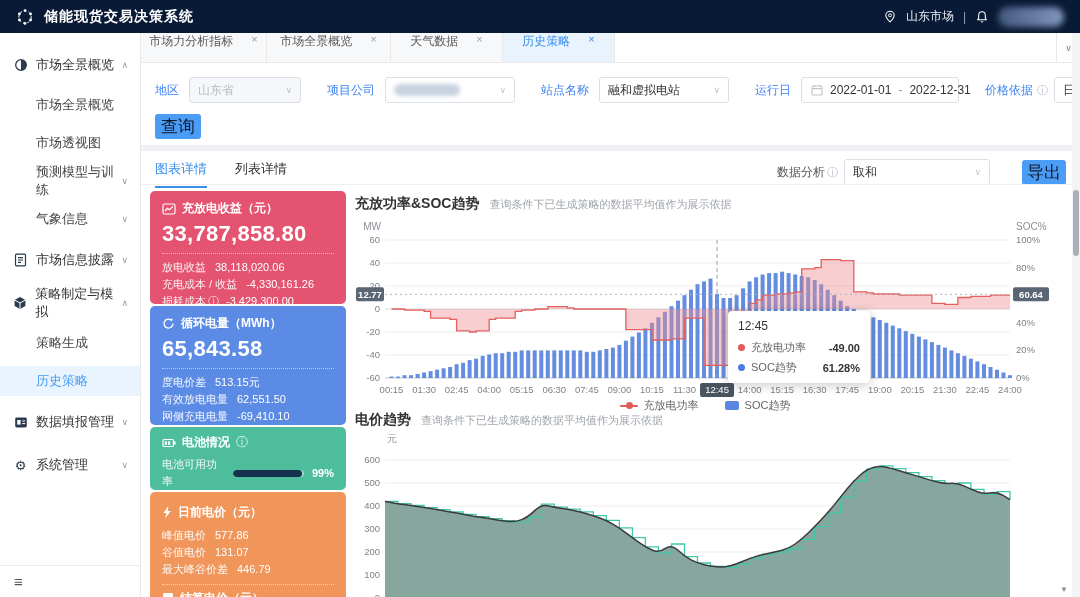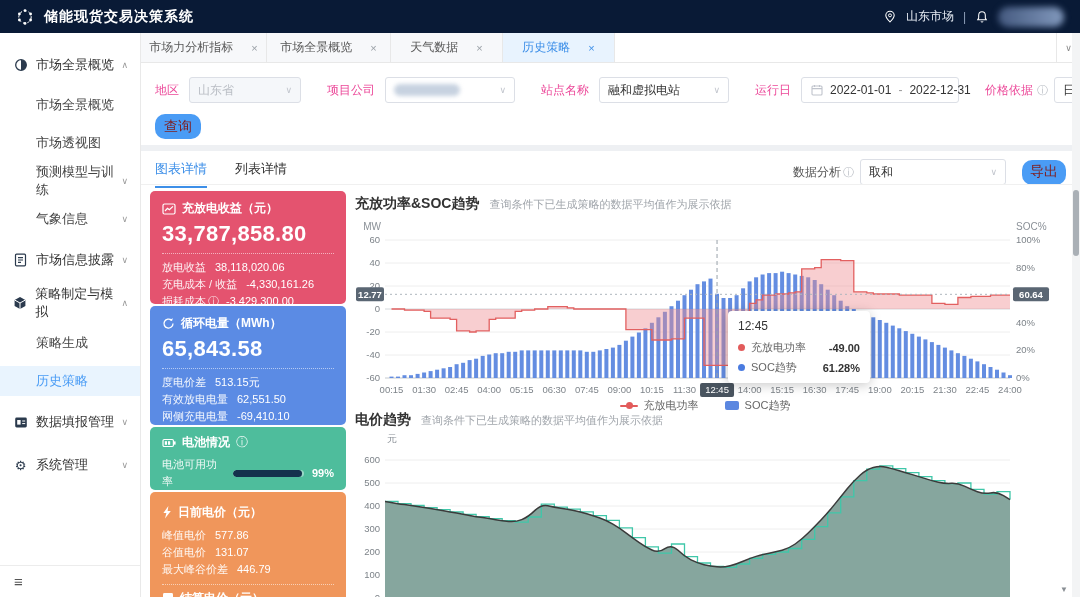--- a/index.html
+++ b/index.html
@@ -17,47 +17,47 @@
   .menu{padding-top:6px}
   .mi{display:flex;align-items:center;height:30px;padding:0 12px;font-size:13px;color:#333;cursor:pointer;margin-top:8px}
   .mi.group{height:34px;margin-top:9px;font-weight:400}
   .mi .micon{width:17px;margin-right:7px;display:inline-flex;justify-content:center;color:#2b3a4d;font-size:13px}
   .mi.sub{padding-left:36px;color:#444}
   .mi .arrow{margin-left:auto;color:#999;font-size:9px}
   .mi.active{background:#e9f4fe;color:#4a9cf5}
   .sidebar-foot{position:absolute;bottom:0;left:0;width:100%;height:32px;border-top:1px solid #ececec;display:flex;align-items:center;padding-left:14px;color:#555;font-size:15px}
   
   .tabbar{position:absolute;left:141px;top:33px;width:939px;height:30px;background:#fff;border-bottom:1px solid #e8e8e8;display:flex;z-index:10}
-  .ttab{display:flex;align-items:center;justify-content:center;gap:18px;font-size:12px;color:#595959;background:#f7f8fa;border-right:1px solid #e8e8e8;cursor:pointer}
+  .ttab{display:flex;align-items:flex-start;justify-content:center;gap:18px;font-size:12px;color:#595959;background:#f7f8fa;border-right:1px solid #e8e8e8;cursor:pointer}
   .ttab .tclose{color:#9aa0a6;font-size:11px}
   .ttab.active{background:#e8f3fe;color:#3d8fe8}
   .ttab.active .tclose{color:#3d8fe8}
   .tabbar-caret{margin-left:auto;width:24px;display:flex;align-items:center;justify-content:center;border-left:1px solid #e8e8e8;color:#888;font-size:9px;background:#fff}
   
   .filter-card{position:absolute;left:141px;top:63px;width:939px;height:82px;background:#fff;z-index:5}
   .filter-row{position:absolute;left:14px;top:14px;display:flex;align-items:center;font-size:12px;color:#555;white-space:nowrap}
   .fgroup{display:flex;align-items:center;margin-right:26px}
-  .flabel{margin-right:10px;color:#ec4899}
+  .flabel{margin-right:10px;color:#3b82f6}
   .sel{display:flex;align-items:center;justify-content:space-between;width:112px;height:26px;border:1px solid #dcdfe6;border-radius:3px;padding:0 8px;color:#333;background:#fff;cursor:pointer}
   .sel .caret{color:#c0c4cc;font-size:9px;margin-left:6px}
   .sel.disabled{background:#f5f7fa;color:#b9bdc4}
   .sel.wide{width:130px}
   .blur-pill{width:66px;height:12px;border-radius:6px;background:#c7d2e0;filter:blur(2px)}
   .datebox{display:flex;align-items:center;gap:7px;width:158px;height:26px;border:1px solid #dcdfe6;border-radius:3px;padding:0 9px;color:#333}
   .info-i{color:#b9bdc4;font-size:11px;margin:0 6px 0 2px}
-  .btn{background:#4a9cf5;color:#7f1d1d;font-size:14px;border-radius:10px;display:inline-flex;align-items:center;justify-content:center;border:none;cursor:pointer}
+  .btn{background:#4a9cf5;color:#0f172a;font-size:17px;border-radius:3px;display:inline-flex;align-items:center;justify-content:center;border:none;cursor:pointer}
   .search-btn{position:absolute;left:14px;top:51px;width:46px;height:25px}
   
   .detail-card{position:absolute;left:141px;top:151px;width:939px;height:446px;background:#fff;overflow:hidden;z-index:5}
   .dtabs{position:absolute;left:14px;top:9px;display:flex;gap:28px;font-size:13px}
   .dtab{padding-bottom:8px;color:#333;cursor:pointer}
   .dtab.active{color:#3d8fe8;border-bottom:2px solid #3d8fe8}
   .dtab-line{position:absolute;left:0;top:33px;width:939px;border-bottom:1px solid #f0f0f0}
   .dctrl{position:absolute;right:14px;top:8px;display:flex;align-items:center;font-size:12px;color:#555}
-  .dctrl .sel{width:146px;margin-right:16px}
+  .dctrl .sel{width:146px;margin-right:32px}
   .export-btn{width:44px;height:25px}
   
   .cards{position:absolute;left:9px;top:40px;width:196px;display:flex;flex-direction:column;gap:2px}
   .mcard{border-radius:5px;color:#fff;padding:9px 12px;overflow:hidden}
   .mc-head{display:flex;align-items:center;gap:6px;font-size:12px;font-weight:bold}
   .mc-big{font-size:22px;font-weight:bold;letter-spacing:.3px;margin-top:4px}
   .mc-div{border-top:1px dotted rgba(255,255,255,.55);margin:6px 0 5px}
   .mc-row{font-size:11px;line-height:17px;display:flex;align-items:center}
   .mc-row .lb{opacity:.92;margin-right:9px}
   .mc-row .vl{font-weight:400}

